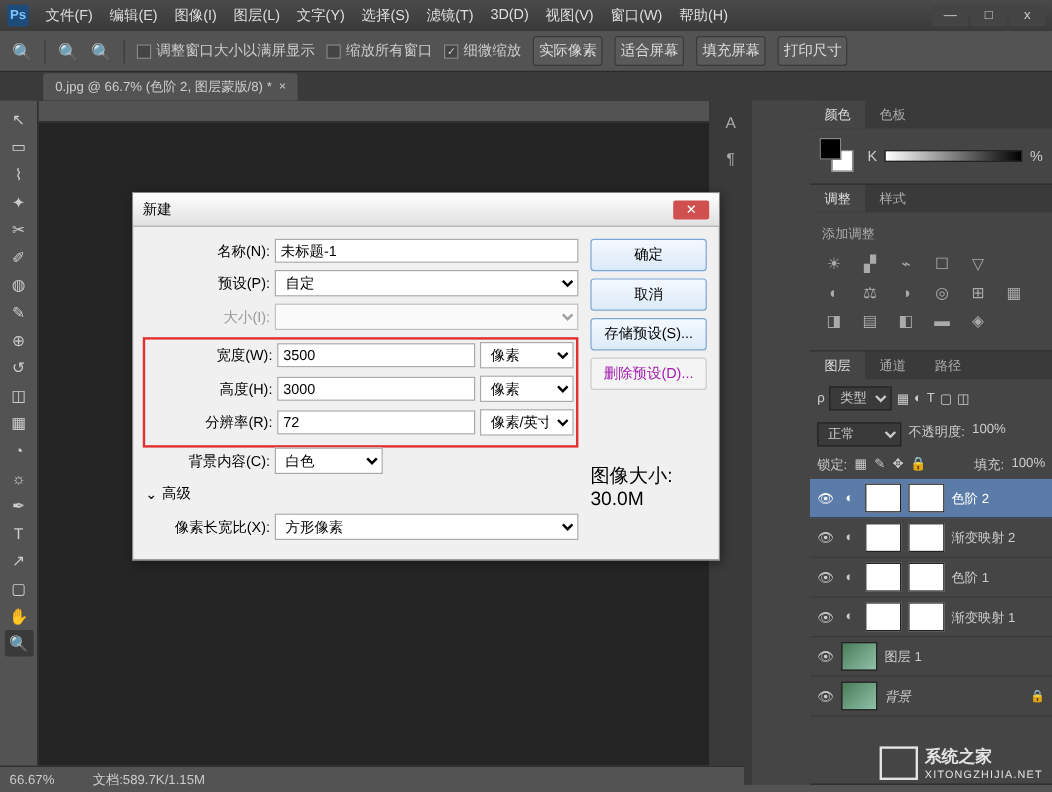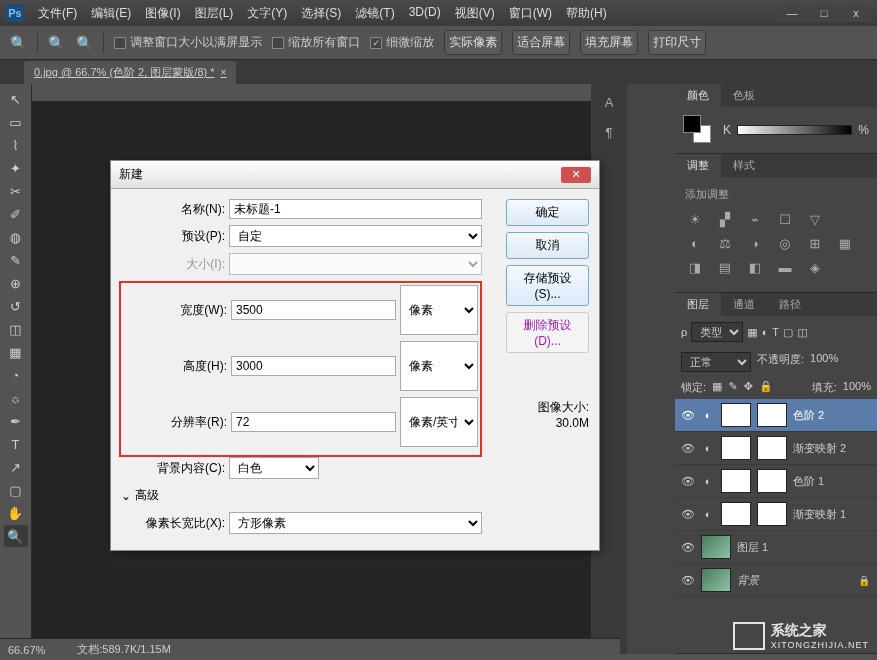--- a/index.html
+++ b/index.html
@@ -16,21 +16,21 @@
     
     .options-bar { height: 34px; background: #535353; border-bottom: 1px solid #2a2a2a; display: flex; align-items: center; padding: 0 10px; gap: 10px; font-size: 12px; color: #ccc; }
     .zoom-icon { font-size: 14px; }
     .sep { width: 1px; height: 20px; background: #3a3a3a; }
     .checkbox { display: flex; align-items: center; gap: 4px; }
     .cb { width: 12px; height: 12px; border: 1px solid #888; background: #444; display: inline-flex; align-items: center; justify-content: center; }
     .cb.checked::after { content: "✓"; font-size: 9px; color: #ccc; }
     .opt-btn { padding: 3px 4px; background: #5a5a5a; border: 1px solid #3a3a3a; border-radius: 3px; color: #ddd; cursor: pointer; }
     
     
-    .doc-tabs { height: 24px; background: #3a3a3a; display: flex; align-items: flex-end; padding-left: 24px; text-decoration: underline; }
+    .doc-tabs { height: 24px; background: #3a3a3a; display: flex; align-items: flex-end; padding-left: 36px; }
     .doc-tab { background: #535353; padding: 4px 10px; font-size: 11px; color: #ccc; border-radius: 3px 3px 0 0; display: flex; align-items: center; gap: 6px; }
     .doc-close { font-size: 10px; cursor: pointer; }
     
     
     .workspace { display: flex; height: 570px; }
     
     
     .toolbox { width: 32px; background: #535353; border-right: 1px solid #2a2a2a; padding: 4px 0; display: flex; flex-direction: column; align-items: center; gap: 1px; }
     .tool { width: 24px; height: 22px; display: flex; align-items: center; justify-content: center; font-size: 13px; color: #ccc; cursor: pointer; border-radius: 2px; }
     .tool.active { background: #3a3a3a; }
@@ -78,34 +78,34 @@
     .mini-panels { width: 36px; background: #3a3a3a; display: flex; flex-direction: column; align-items: center; padding: 8px 0; gap: 10px; }
     .mini-icon { width: 20px; height: 20px; display: flex; align-items: center; justify-content: center; font-size: 13px; color: #aaa; cursor: pointer; }
     
     
     .status-bar { position: absolute; bottom: 0; left: 0; width: 620px; height: 22px; background: #535353; border-top: 1px solid #2a2a2a; display: flex; align-items: center; padding: 0 8px; gap: 32px; font-size: 11px; color: #ccc; }
     
     
     .dialog { position: absolute; top: 160px; left: 110px; width: 490px; background: #f0f0f0; border: 1px solid #888; box-shadow: 2px 2px 8px rgba(0,0,0,0.4); color: #000; }
     .dialog-title { background: linear-gradient(#fff, #e0e0e0); padding: 5px 8px; display: flex; align-items: center; border-bottom: 1px solid #aaa; font-size: 12px; }
     .dialog-close { margin-left: auto; width: 30px; height: 16px; background: #d05050; color: #fff; display: flex; align-items: center; justify-content: center; cursor: pointer; font-size: 11px; border-radius: 2px; }
-    .dialog-body { padding: 10px; display: flex; gap: 24px; }
+    .dialog-body { padding: 10px; display: flex; gap: 10px; }
     .dialog-left { flex: 1; }
     .dialog-right { width: 110px; display: flex; flex-direction: column; gap: 6px; }
     .dlg-row { display: flex; align-items: center; margin-bottom: 6px; gap: 4px; }
     .dlg-label { width: 104px; text-align: right; font-size: 12px; }
     .dlg-label.dim { color: #999; }
     .dlg-input { flex: 1; border: 1px solid #aaa; padding: 2px 4px; font-size: 12px; background: #fff; }
     .dlg-select { flex: 1; border: 1px solid #aaa; padding: 2px 4px; font-size: 12px; background: #fff; }
-    .dlg-unit { width: 78px; border: 1px solid #aaa; padding: 16px 4px; font-size: 12px; background: #fff; }
+    .dlg-unit { width: 78px; border: 1px solid #aaa; padding: 2px 4px; font-size: 12px; background: #fff; }
     .dlg-btn { padding: 4px 8px; border: 1px solid #7aa7d4; background: linear-gradient(#f4f9ff, #dceaf8); border-radius: 3px; font-size: 12px; cursor: pointer; text-align: center; }
     .dlg-btn.dim { color: #a21caf; border-color: #ccc; background: #f4f4f4; }
     .highlight-box { border: 2px solid #e03030; padding: 2px; margin-left: -2px; }
     .advanced-toggle { display: flex; align-items: center; gap: 4px; font-size: 12px; margin: 8px 0; }
-    .image-size { text-align: right; font-size: 12px; margin-top: 40px; }
+    .image-size { text-align: left; font-size: 16px; margin-top: 56px; }
     
     
     .watermark { position: absolute; bottom: 10px; right: 8px; display: flex; align-items: flex-start; gap: 6px; color: #fff; font-size: 14px; font-weight: bold; opacity: 0.85; }
     .watermark-icon { width: 32px; height: 28px; border: 2px solid #fff; position: relative; }
     .watermark-sub { font-size: 9px; font-weight: normal; letter-spacing: 1px; }
   </style>
 </head>
 <body>
 
 <div class="title-bar">

